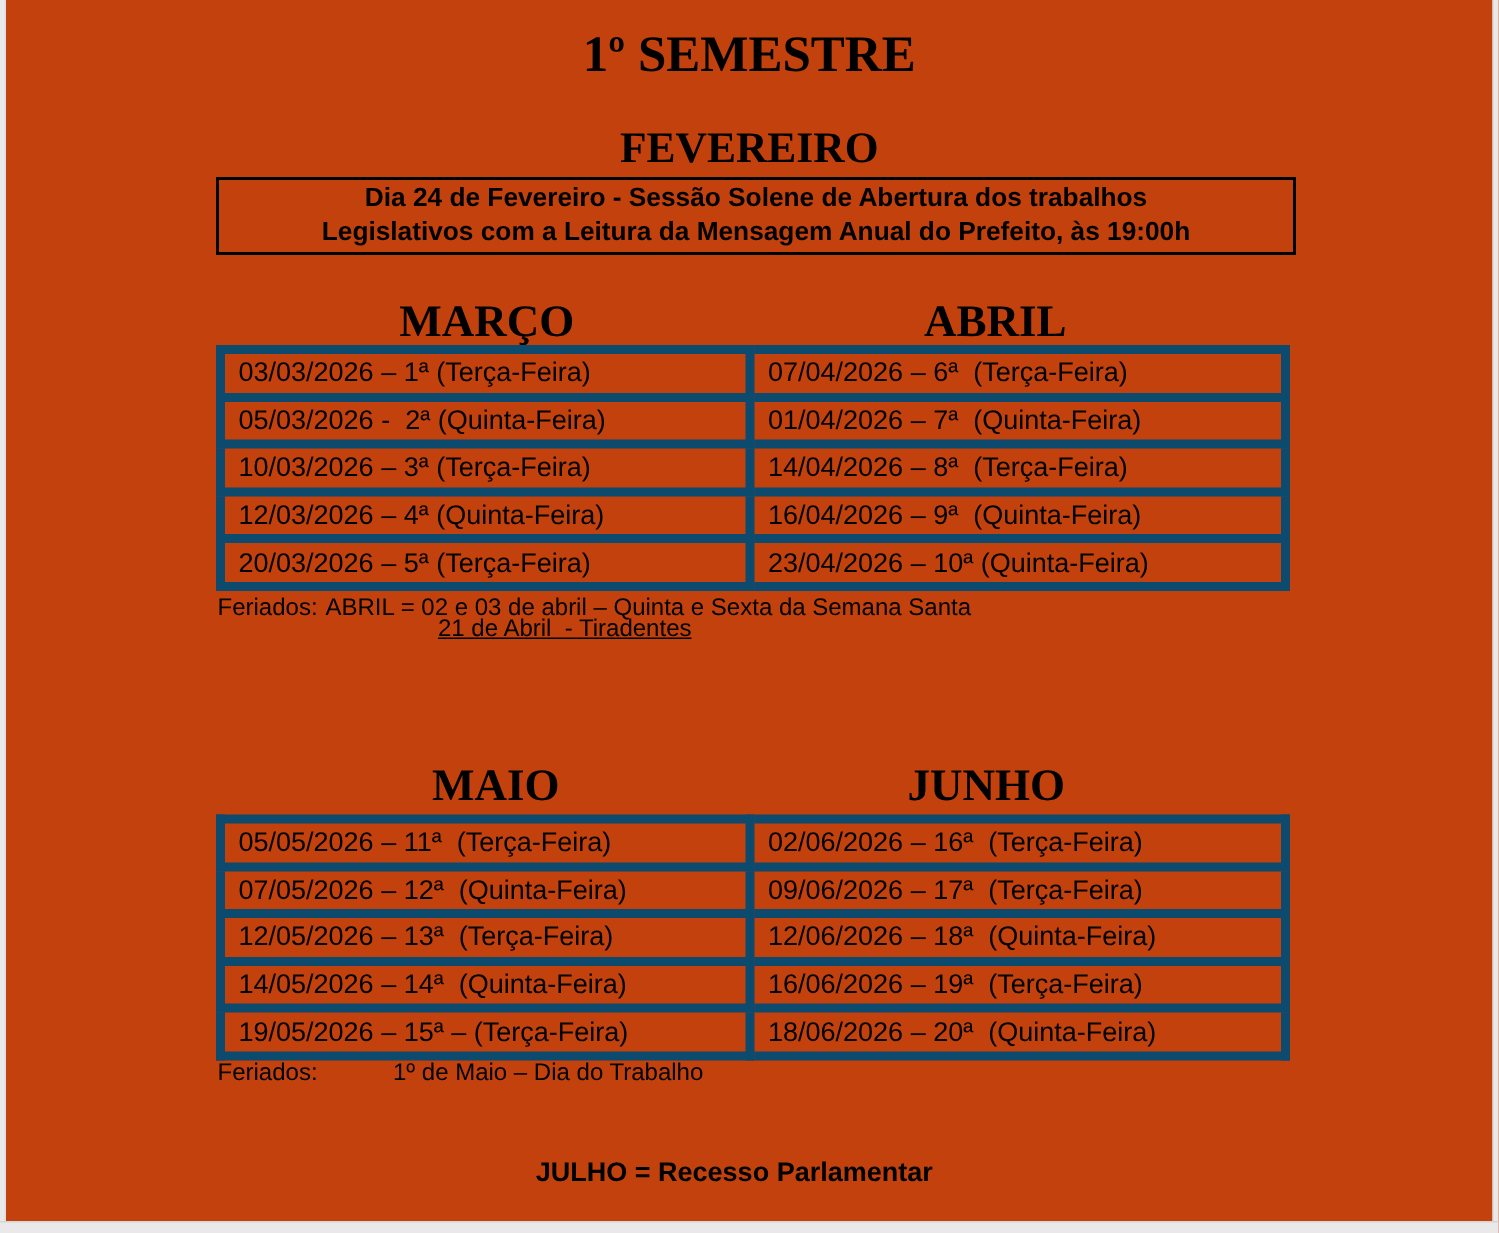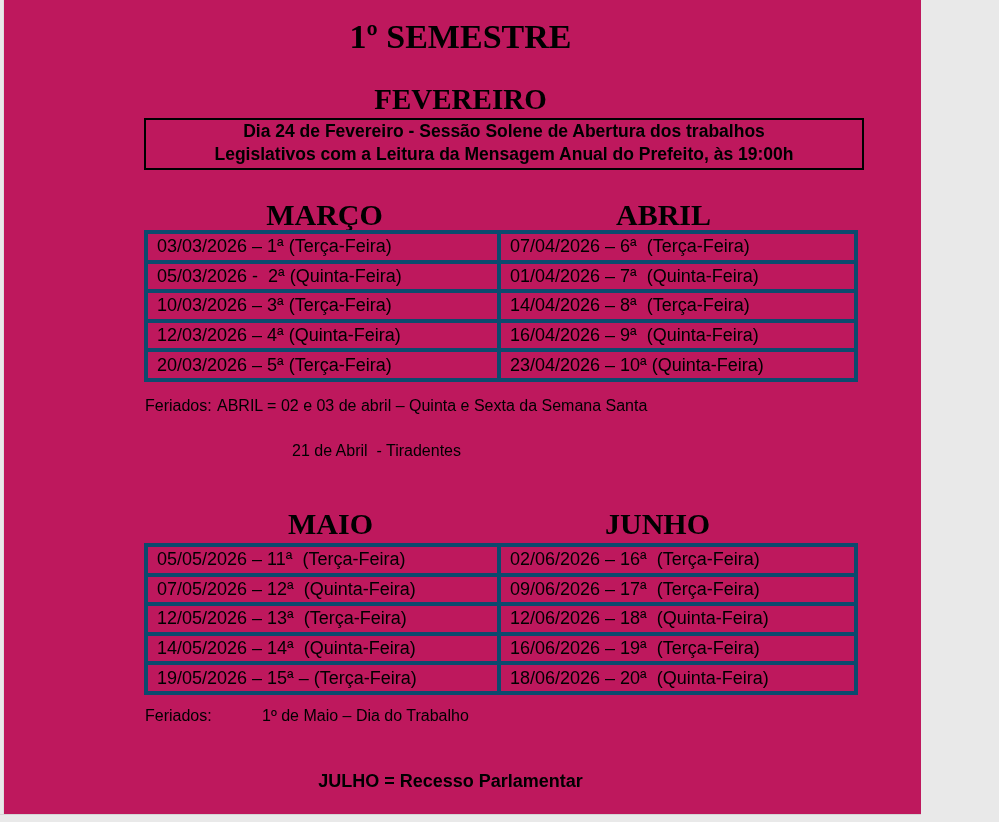--- a/index.html
+++ b/index.html
@@ -3,23 +3,23 @@
 <meta charset="utf-8">
 <style>
   html, body {
     margin: 0;
     padding: 0;
     background: #e9e9e9;
     font-family: "Liberation Sans", sans-serif;
   }
   .stage {
     position: relative;
-    width: 921px;
+    width: 999px;
     height: 822px;
-    background: #be185d;
+    background: #c2410c;
     overflow: hidden;
   }
   
   .edge { position: absolute; background: #e9e9e9; }
   .edge-left   { left: 0; top: 0; width: 3px;  height: 822px; border-right: 1px solid #dedede; }
   .edge-right  { left: 995px; top: 0; width: 4px; height: 822px; border-left: 1px solid #dedede; }
   .edge-bottom { left: 0; top: 814px; width: 999px; height: 8px; border-top: 1px solid #d5d5d5; }
 
   .doc-title {
     position: absolute;
@@ -69,36 +69,36 @@
   table.sched {
     position: absolute;
     left: 144px;
     width: 710px;
     border-collapse: collapse;
     table-layout: fixed;
   }
   .table-1 { top: 230px; }
   .table-2 { top: 543px; }
   table.sched td {
-    border: 4px solid #0c4a6e;
+    border: 6px solid #0c4a6e;
     height: 25.6px;
     padding: 0 16px 0 9px;
     font-size: 18px;
     color: #000;
     white-space: pre;
     overflow: hidden;
     vertical-align: middle;
   }
   table.sched col.c-left  { width: 353px; }
   table.sched col.c-right { width: 357px; }
 
   .holidays { position: absolute; font-size: 16px; color: #000; white-space: pre; }
   .hol1-label { left: 145px; top: 397px; }
   .hol1-line1 { left: 217px; top: 397px; }
-  .hol1-line2 { left: 292px; top: 442px; }
+  .hol1-line2 { left: 292px; top: 411px; text-decoration: underline; }
   .hol2-label { left: 145px; top: 707px; }
   .hol2-line1 { left: 262px; top: 707px; }
 
   .footer-note {
     position: absolute;
     top: 771px; left: 0; width: 100%;
     text-align: center;
     font-weight: bold;
     font-size: 18px;
     color: #000;

